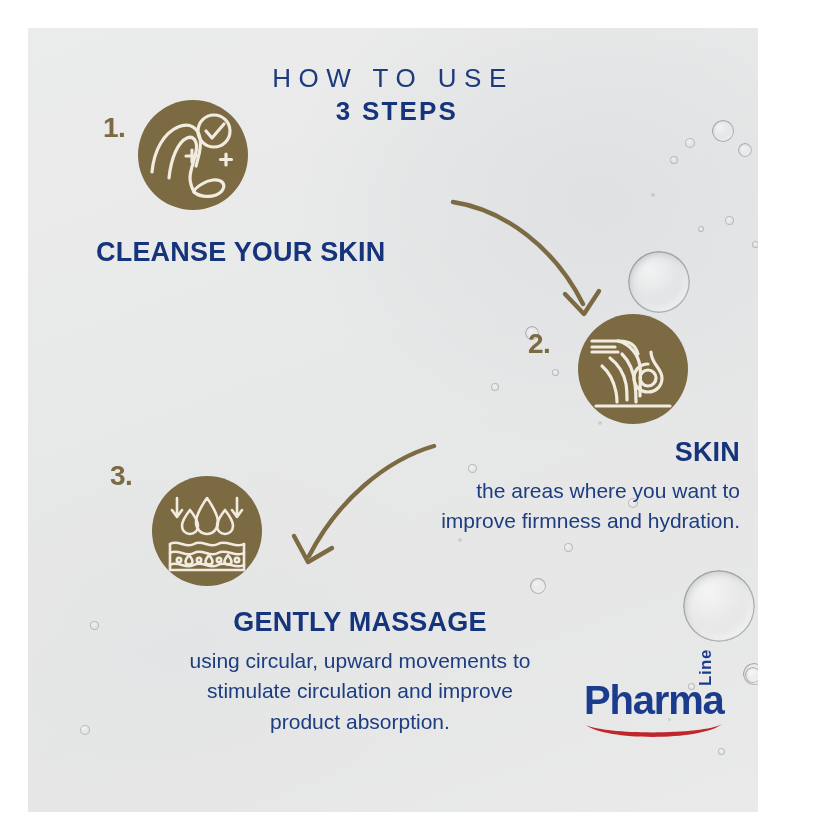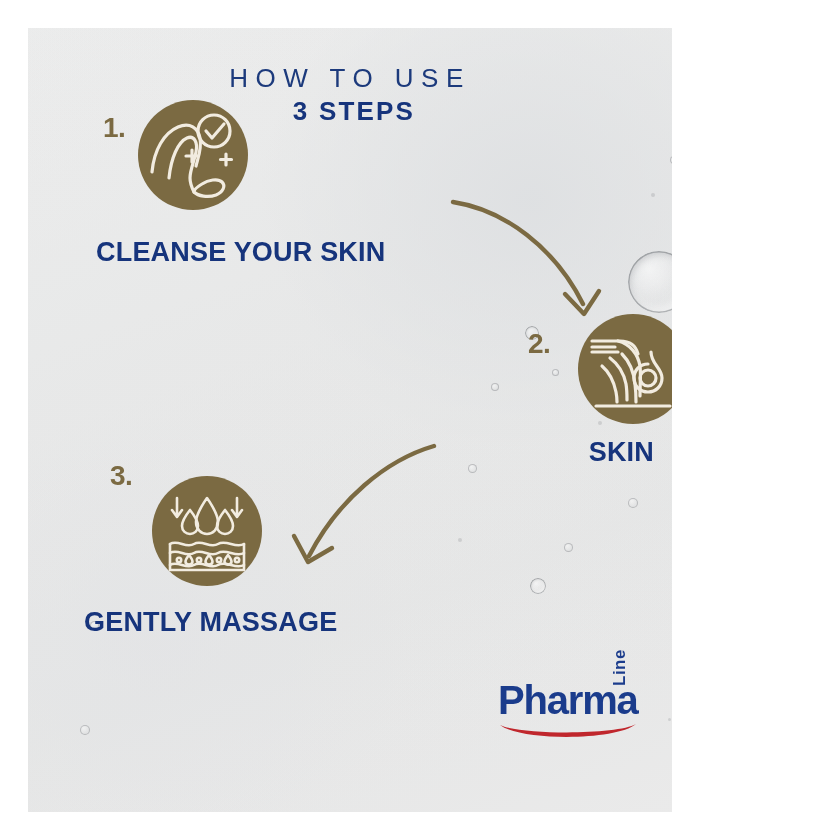--- a/index.html
+++ b/index.html
@@ -10,21 +10,21 @@
     height: 840px;
     background: #ffffff;
     font-family: "Liberation Sans", sans-serif;
     overflow: hidden;
   }
 
   #poster {
     position: absolute;
     left: 28px;
     top: 28px;
-    width: 644px;
+    width: 730px;
     height: 784px;
     background:
       radial-gradient(ellipse 60% 45% at 78% 22%, rgba(222,224,226,0.95) 0%, rgba(233,233,233,0.2) 70%),
       radial-gradient(ellipse 55% 40% at 20% 78%, rgba(226,227,229,0.8) 0%, rgba(233,233,233,0.1) 70%),
       linear-gradient(160deg, #eceded 0%, #e7e8e8 40%, #e4e5e5 70%, #eaeaea 100%);
     overflow: hidden;
   }
 
   
   #bubble-layer {
@@ -117,21 +117,21 @@
   .step-body {
     font-size: 21px;
     font-weight: 400;
     color: #1c3d80;
     line-height: 1.45;
     margin: 0;
     white-space: pre-line;
   }
   #step1-text { left: 68px; top: 208px; width: 330px; text-align: left; }
   #step2-text { right: 18px; top: 408px; width: 450px; text-align: right; }
-  #step3-text { left: 56px; top: 578px; width: 520px; text-align: left; }
+  #step3-text { left: 72px; top: 578px; width: 520px; text-align: center; }
 
   
   .arrow-svg { position: absolute; z-index: 4; overflow: visible; }
 
   
   #logo {
     position: absolute;
     right: 22px;
     bottom: 60px;
     width: 152px;
@@ -259,20 +259,22 @@
         <path d="M73 38 C73 50 84 54 84 64 C84 72 78 78 70 78 C62 78 56 72 56 64 C56 56 62 50 70 50"></path>
         <circle cx="70" cy="64" r="8"></circle>
 
         <path d="M18 92 L92 92"></path>
       </g>
     </svg>
   </div>
 
   <div class="step-text" id="step2-text">
     <p class="step-head">SKIN</p>
+    <p class="step-body">the areas where you want to
+improve firmness and hydration.</p>
   </div>
 
   <svg class="arrow-svg" style="left:218px; top:404px;" width="200" height="150" viewBox="0 0 200 150">
     <g fill="none" stroke="#7b6a42" stroke-width="4.4" stroke-linecap="round" stroke-linejoin="round">
       <path d="M188 14 C140 28 92 68 63 124"></path>
       <path d="M48 104 L62 130 L86 116"></path>
     </g>
   </svg>
 
   <div class="step-num" style="left:82px; top:432px;">3.</div>
@@ -300,20 +302,23 @@
         <circle cx="85" cy="84" r="2.2"></circle>
         <path d="M37 79 C37 79 33.5 83.5 33.5 85.6 C33.5 87.4 35 88.6 37 88.6 C39 88.6 40.5 87.4 40.5 85.6 C40.5 83.5 37 79 37 79 Z"></path>
         <path d="M57 79 C57 79 53.5 83.5 53.5 85.6 C53.5 87.4 55 88.6 57 88.6 C59 88.6 60.5 87.4 60.5 85.6 C60.5 83.5 57 79 57 79 Z"></path>
         <path d="M76 79 C76 79 72.5 83.5 72.5 85.6 C72.5 87.4 74 88.6 76 88.6 C78 88.6 79.5 87.4 79.5 85.6 C79.5 83.5 76 79 76 79 Z"></path>
       </g>
     </svg>
   </div>
 
   <div class="step-text" id="step3-text">
     <p class="step-head">GENTLY MASSAGE</p>
+    <p class="step-body">using circular, upward movements to
+stimulate circulation and improve
+product absorption.</p>
   </div>
 
   <div id="logo">
     <div id="logo-word">Pharma</div>
     <div id="logo-line">Line</div>
     <svg id="logo-swoosh" width="140" height="22" viewBox="0 0 140 22">
       <path d="M2 3 C22 19 118 19 138 2 C120 13 22 13 2 3 Z" fill="#c0272d"></path>
     </svg>
   </div>
 

